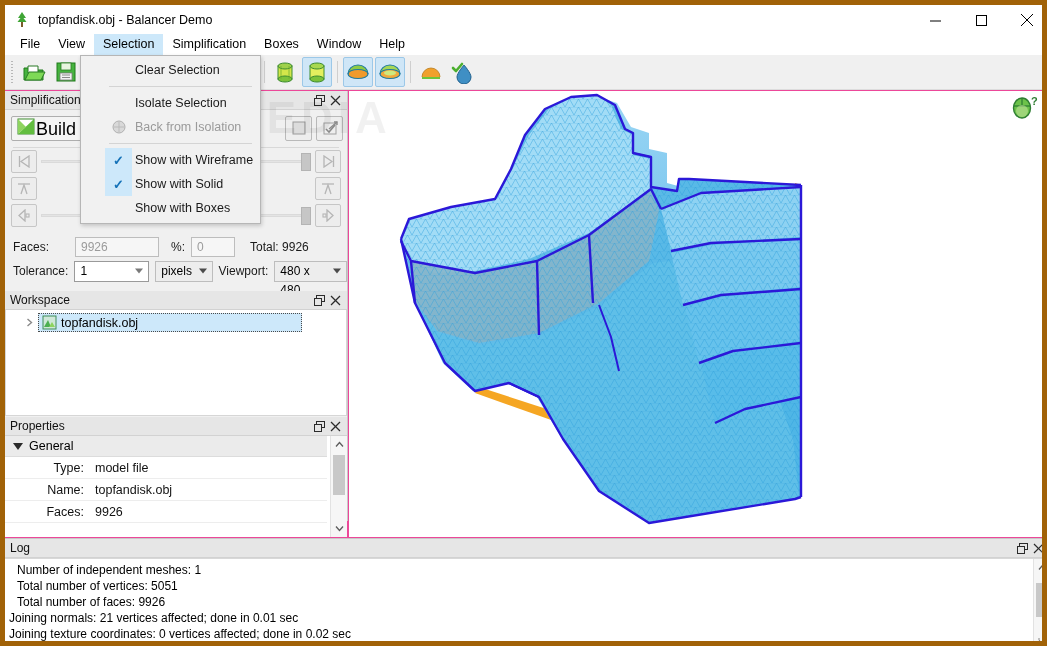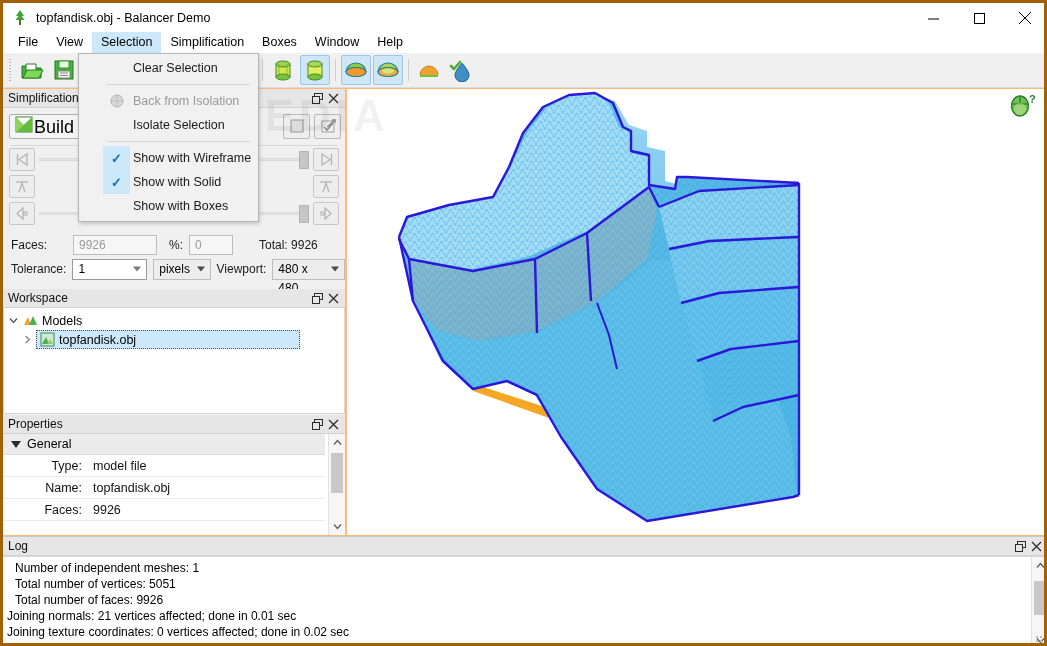--- a/index.html
+++ b/index.html
@@ -8,22 +8,22 @@
     width: 1047px; height: 646px;
     overflow: hidden;
     font-family: "Liberation Sans", sans-serif;
     font-size: 12px;
     color: #000;
     background: #f0f0f0;
   }
   .app {
     position: relative;
     width: 1047px; height: 646px;
-    background: #fdba74;
-    border: 3px solid #a16207;
+    background: #ec4899;
+    border: 5px solid #a16207;
     overflow: hidden;
   }
 
   
   .titlebar {
     position: absolute; left: 0; top: 0; width: 1045px; height: 30px;
     background: #ffffff;
     display: flex; align-items: center;
   }
   .title-icon { width: 20px; height: 20px; margin-left: 7px; position: relative; }
@@ -487,21 +487,21 @@
             </svg>
         </div>
       </div>
 
       <div class="form-rows">
         <div class="frow">
           <span class="flabel" style="width:56px;">Faces:</span>
           <span class="finput" style="width:84px;">9926</span>
           <span class="flabel" style="margin-left:6px;">%:</span>
           <span class="finput" style="width:44px;">0</span>
-          <span class="flabel" style="margin-left:20px;">Total: 9926</span>
+          <span class="flabel" style="margin-left:9px;">Total: 9926</span>
         </div>
         <div class="frow">
           <span class="flabel" style="width:56px;">Tolerance:</span>
           <span class="fselect" style="width:93px;">
             <span>1</span>
             <span class="caret thin"></span>
           </span>
           <span class="fselect flat" style="width:69px;">
             <span>pixels</span>
             <span class="caret"></span>
@@ -526,36 +526,20 @@
           </svg>
       </span>
       <span class="ph-btn">
         <svg width="11" height="11" viewBox="0 0 11 11">
             <line x1="1" y1="1" x2="10" y2="10" stroke="#2b2b2b" stroke-width="1.2"></line>
             <line x1="10" y1="1" x2="1" y2="10" stroke="#2b2b2b" stroke-width="1.2"></line>
           </svg>
       </span>
     </div>
     <div class="tree">
-      <div class="tree-row">
-        <span class="twisty">
-          <svg width="9" height="9" viewBox="0 0 9 9">
-              <path d="M1 2.5 L4.5 6.5 L8 2.5" fill="none" stroke="#5b5b5b" stroke-width="1.4"></path>
-            </svg>
-        </span>
-        <span class="tr-inner">
-          <span class="tree-icon">
-            <svg width="15" height="15" viewBox="0 0 15 15">
-              <path d="M1 12 L5 4 L8 12 Z" fill="#f0a02c"></path>
-              <path d="M6 12 L10 3 L14 12 Z" fill="#4caf50"></path>
-            </svg>
-          </span>
-          <span>Models</span>
-        </span>
-      </div>
       <div class="tree-row level2 selected">
         <span class="twisty">
           <svg width="9" height="9" viewBox="0 0 9 9">
               <path d="M2.5 1 L6.5 4.5 L2.5 8" fill="none" stroke="#8a8a8a" stroke-width="1.4"></path>
             </svg>
         </span>
         <span class="tr-inner">
           <span class="tree-icon">
             <svg width="15" height="15" viewBox="0 0 15 15">
               <rect x="1" y="1" width="13" height="13" fill="#cfe8d8" stroke="#3f8c5a" stroke-width="1"></rect>
@@ -747,33 +731,33 @@
     </div>
     <div class="grip-corner"></div>
   </div>
 
   <div class="dropdown">
     <div class="dd-item">
       <span class="dd-gutter"></span>
       <span class="dd-label">Clear Selection</span>
     </div>
     <div class="dd-sep"></div>
+    <div class="dd-item">
+      <span class="dd-gutter"></span>
+      <span class="dd-label">Isolate Selection</span>
+    </div>
     <div class="dd-item disabled">
       <span class="dd-gutter">
         <svg width="16" height="16" viewBox="0 0 16 16">
           <circle cx="8" cy="8" r="6" fill="#d9d9d9" stroke="#b0b0b0" stroke-width="1"></circle>
           <path d="M3 8 h10 M8 3 v10" stroke="#b8b8b8" stroke-width="0.9"></path>
         </svg>
       </span>
       <span class="dd-label">Back from Isolation</span>
     </div>
-    <div class="dd-item">
-      <span class="dd-gutter"></span>
-      <span class="dd-label">Isolate Selection</span>
-    </div>
     <div class="dd-sep"></div>
     <div class="dd-item checked">
       <span class="dd-gutter">
           <span class="check-mark">✓</span>
         </span>
       <span class="dd-label">Show with Wireframe</span>
     </div>
     <div class="dd-item checked">
       <span class="dd-gutter">
           <span class="check-mark">✓</span>

